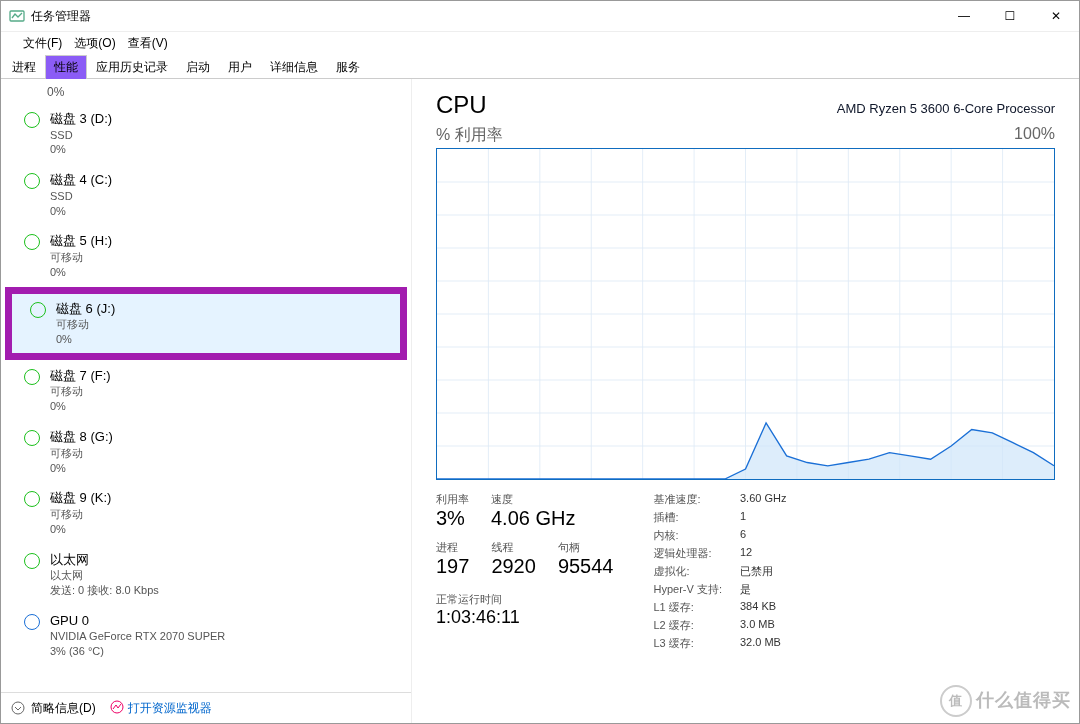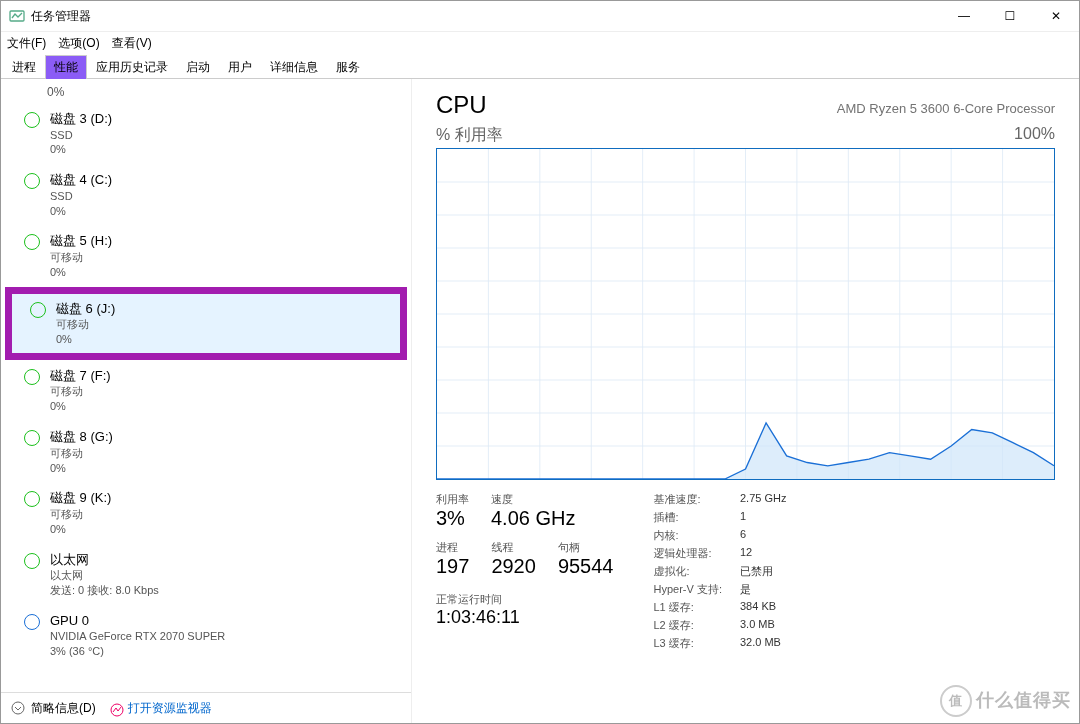--- a/index.html
+++ b/index.html
@@ -2,43 +2,43 @@
 <html><head>
 <meta charset="utf-8">
 <style>
 html,body{margin:0;padding:0;font-family:"Microsoft YaHei","Segoe UI",Arial,sans-serif;font-size:12px;color:#000;background:#fff;height:100%;overflow:hidden;}
 .window{width:1080px;height:724px;display:flex;flex-direction:column;border:1px solid #999;box-sizing:border-box;position:relative;}
 .titlebar{height:30px;display:flex;align-items:center;border-bottom:1px solid #eee;}
 .titlebar .icon{width:16px;height:16px;margin:0 6px 0 8px;}
 .titlebar .title{flex:0 0 auto;}
 .titlebar .spacer{flex:1;}
 .winbtn{width:46px;height:30px;display:flex;align-items:center;justify-content:center;}
-.menubar{height:22px;display:flex;align-items:center;padding:0 0;gap:0;}
+.menubar{height:22px;display:flex;align-items:center;padding:0 16px;gap:0;}
 .menubar .mitem{padding:2px 6px;}
 .tabs{height:24px;display:flex;align-items:flex-end;padding:0 2px;border-bottom:1px solid #ccc;}
 .tabs .tab{padding:3px 8px;border:1px solid transparent;border-bottom:none;position:relative;top:1px;}
 .tabs .tab.active{border-color:#ccc;background:#8b5cf6;padding-left:8px;}
 .body{flex:1;display:flex;min-height:0;}
 .sidebar{width:410px;display:flex;flex-direction:column;border-right:1px solid #eee;min-height:0;}
 .sidelist{flex:1;overflow:auto;padding:4px 0 0 0;}
 .sideitem{display:flex;align-items:flex-start;padding:6px 8px 6px 18px;gap:10px;border:1px solid transparent;margin:0 4px;}
 .sideitem.selected{background:#e5f3ff;border:7px solid #a21caf;}
 .sidetop{padding:2px 0 4px 46px;color:#555;}
 .ico{width:14px;height:14px;border:1.5px solid #1cc01c;border-radius:50%;margin-top:2px;flex:0 0 auto;}
 .ico.blue{border-color:#1a6fd6;}
 .sideitem .txt{display:flex;flex-direction:column;line-height:1.35;}
 .sideitem .name{font-size:13px;}
 .sideitem .sub{color:#555;font-size:11px;}
 .footer{height:30px;border-top:1px solid #ddd;display:flex;align-items:center;padding:0 10px;gap:14px;}
-.footer .link{color:#0066cc;display:flex;align-items:flex-end;gap:4px;}
+.footer .link{color:#0066cc;display:flex;align-items:flex-start;gap:4px;}
 .footer .chev{display:flex;align-items:center;gap:6px;}
 .main{flex:1;padding:12px 24px 10px 24px;display:flex;flex-direction:column;min-height:0;}
 .mainhead{display:flex;align-items:baseline;}
 .mainhead .h1{font-size:24px;font-weight:400;}
-.mainhead .rhs{margin-left:auto;font-size:13px;color:#737373;}
+.mainhead .rhs{margin-left:auto;font-size:13px;color:#0f172a;}
 .chartlabels{display:flex;justify-content:space-between;font-size:16px;color:#666;margin-top:6px;}
 .chart{height:330px;border:1px solid #0f6cbf;margin-top:2px;position:relative;background:#fff;}
 .chart svg{position:absolute;inset:0;width:100%;height:100%;}
 .chartaxis{display:flex;justify-content:space-between;font-size:11px;color:#666;margin-top:2px;}
 .stats{display:flex;gap:40px;margin-top:12px;}
 .col1{display:flex;flex-direction:column;gap:10px;}
 .row1{display:flex;gap:22px;}
 .statblk{display:flex;flex-direction:column;}
 .statblk .lbl{font-size:11px;color:#555;}
 .statblk .val{font-size:20px;}
@@ -240,21 +240,21 @@
                 <div class="val">95544</div>
               </div>
             </div>
           <div class="uptime">
             <div class="lbl">正常运行时间</div>
             <div class="val">1:03:46:11</div>
           </div>
         </div>
         <div class="col2" id="propgrid">
             <div class="k">基准速度:</div>
-            <div>2.75 GHz</div>
+            <div>3.60 GHz</div>
             <div class="k">插槽:</div>
             <div>1</div>
             <div class="k">内核:</div>
             <div>6</div>
             <div class="k">逻辑处理器:</div>
             <div>12</div>
             <div class="k">虚拟化:</div>
             <div>已禁用</div>
             <div class="k">Hyper-V 支持:</div>
             <div>是</div>

